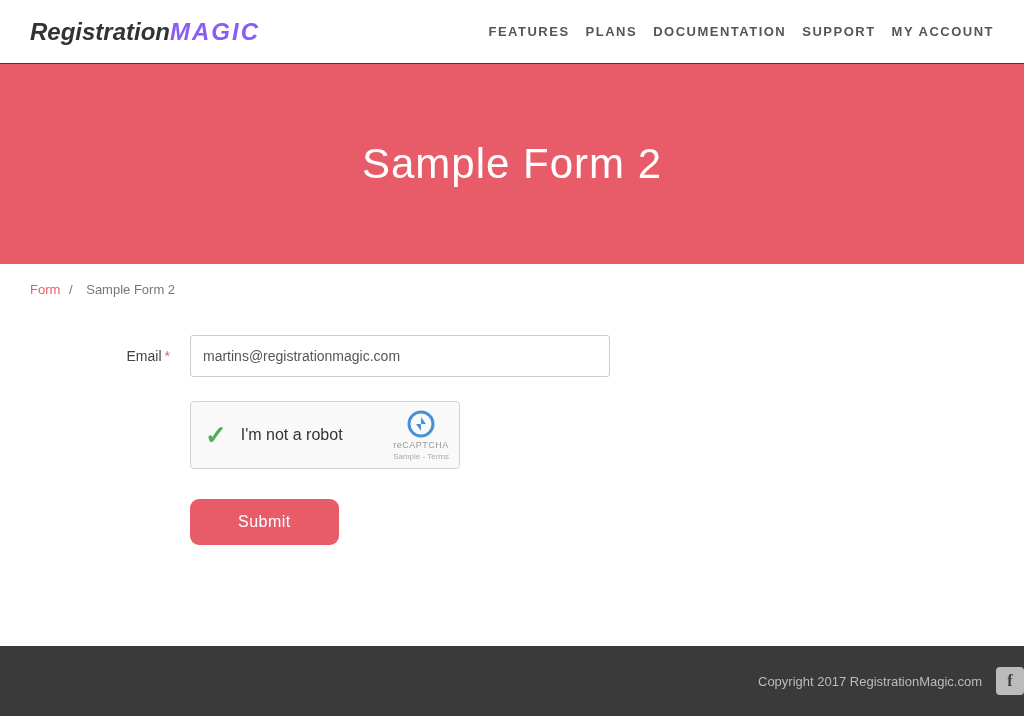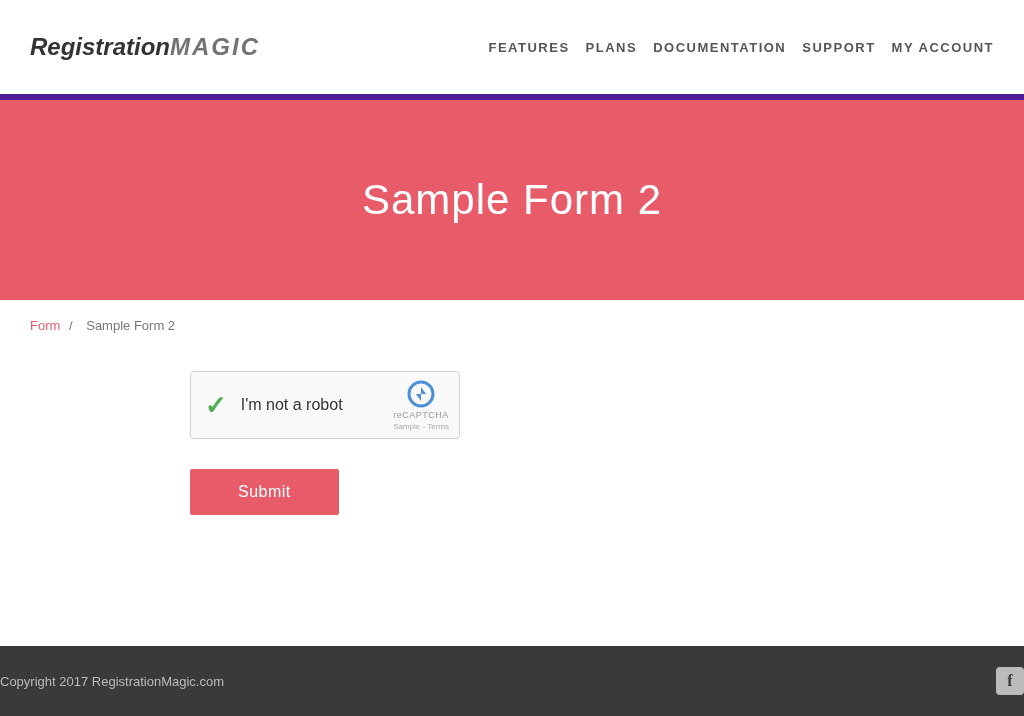--- a/index.html
+++ b/index.html
@@ -15,41 +15,41 @@
       min-height: 716px;
       width: 1024px;
     }
 
     
     header {
       display: flex;
       align-items: center;
       justify-content: space-between;
       padding: 0 30px;
-      height: 100px;
-      border-bottom: 6px solid #4c1d95;
+      height: 64px;
+      border-bottom: 1px solid #4c1d95;
       background: #fff;
     }
 
     .logo-wrap {
       display: flex;
       align-items: center;
     }
 
     .logo-registration {
       font-size: 24px;
       font-weight: 700;
       color: #333;
       font-style: italic;
     }
 
     .logo-magic {
       font-size: 24px;
       font-weight: 700;
-      color: #737373;
+      color: #8b5cf6;
       font-style: italic;
       text-transform: uppercase;
       letter-spacing: 2px;
     }
 
     nav {
       display: flex;
       gap: 16px;
       align-items: center;
     }
@@ -194,41 +194,42 @@
     }
 
     .submit-offset {
       width: 160px;
     }
 
     .submit-btn {
       background-color: #e85c6a;
       color: #fff;
       border: none;
-      border-radius: 2px;
+      border-radius: 9px;
       padding: 14px 48px;
       font-size: 16px;
       font-weight: 400;
       cursor: pointer;
       letter-spacing: 0.5px;
     }
 
     
     footer {
       background: #3a3a3a;
       color: #bbb;
       height: 70px;
       display: flex;
       align-items: center;
-      justify-content: space-between;
+      justify-content: flex-end;
       font-size: 13px;
       gap: 14px;
       position: fixed;
       bottom: 0;
       width: 1024px;
+      padding-left: 34px;
     }
 
     .fb-icon {
       display: inline-flex;
       align-items: center;
       justify-content: center;
       width: 28px;
       height: 28px;
       background: #bbb;
       border-radius: 4px;
@@ -268,20 +269,26 @@
 </div>
 
 <div class="breadcrumb">
   <a href="#">Form</a>
   <span>/</span>
   <span>Sample Form 2</span>
 </div>
 
 <div class="form-container">
 
+  <div class="form-row">
+    <div class="form-label">
+      <span>Email</span><span class="required-star">*</span>
+    </div>
+    <input type="email" class="form-input" value="martins@registrationmagic.com" style="">
+  </div>
 
   <div class="captcha-row">
     <div class="captcha-offset"></div>
     <div class="captcha-box">
       <span class="captcha-check">✓</span>
       <span>I'm not a robot</span>
       <div class="captcha-right">
         <div class="captcha-icon-wrap">
 
           <svg width="28" height="28" viewBox="0 0 28 28">

